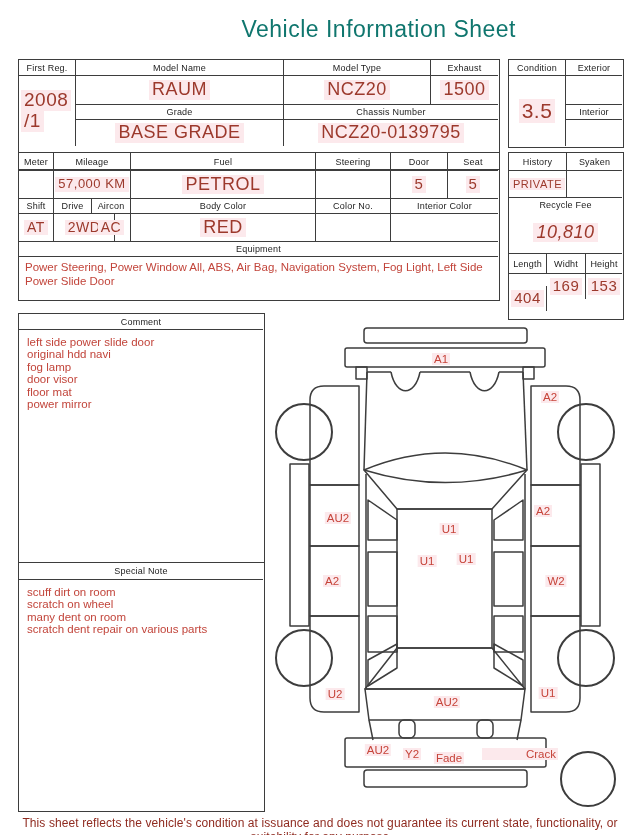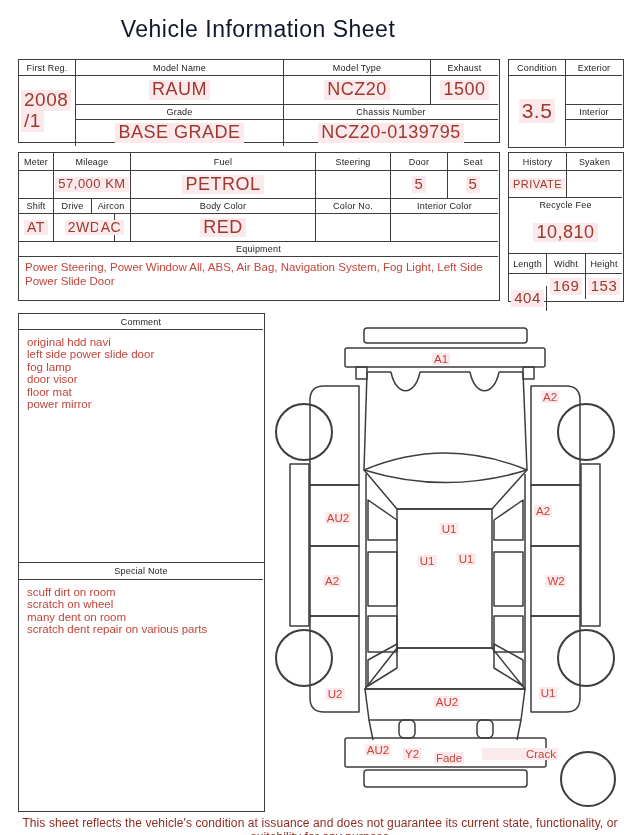--- a/index.html
+++ b/index.html
@@ -1,22 +1,22 @@
 <!DOCTYPE html>
 <html><head>
 <meta charset="utf-8">
 <style>
   html,body{margin:0;padding:0;background:#fff;}
   .sheet{
     position:relative;width:640px;height:835px;background:#ffffff;overflow:hidden;
     font-family:"Liberation Sans","DejaVu Sans",sans-serif;
   }
   .title{
-    position:absolute;left:0;top:16px;width:516px;text-align:center;
-    font-size:23px;color:#0f172a;letter-spacing:0.5px;
+    position:absolute;left:0;top:16px;width:516px;text-align:right;
+    font-size:23px;color:#0f766e;letter-spacing:0.5px;
   }
   .box{position:absolute;border:1.5px solid #3d3d3d;box-sizing:border-box;background:transparent;}
   .cell{position:absolute;box-sizing:border-box;display:flex;align-items:center;justify-content:center;overflow:hidden;}
   .br{border-right:1px solid #3d3d3d;}
   .bb{border-bottom:1px solid #3d3d3d;}
   .h{font-size:9px;color:#1c1c1c;letter-spacing:0.2px;}
   .v{color:#9c392c;letter-spacing:0.5px;}
   .hl{background:#fce9ec;padding:0 3px;display:inline-block;line-height:1.1;}
   .hl:empty{background:none;padding:0;}
   .v18{font-size:18px;}
@@ -40,21 +40,21 @@
     font-size:12px;color:#8f2b20;letter-spacing:0.1px;
   }
 </style>
 </head>
 <body>
 
 <div class="sheet">
 
   <div class="title">Vehicle Information Sheet</div>
 
-  <div class="box" style="left:18px;top:59px;width:482px;height:84px;text-align:center;">
+  <div class="box" style="left:18px;top:59px;width:482px;height:111px;text-align:center;">
     <div class="cell h br bb" style="left:0;top:0;width:57px;height:16px;">First Reg.</div>
     <div class="cell h br bb" style="left:57px;top:0;width:208px;height:16px;">Model Name</div>
     <div class="cell h br bb" style="left:265px;top:0;width:147px;height:16px;">Model Type</div>
     <div class="cell h bb" style="left:412px;top:0;width:67px;height:16px;">Exhaust</div>
 
     <div class="cell v br two-line" style="left:0;top:16px;width:57px;height:70px;">
       <span class="hl">2008</span>
       <span class="hl">/1</span>
     </div>
     <div class="cell v v18 br bb" style="left:57px;top:16px;width:208px;height:29px;">
@@ -143,54 +143,54 @@
         <span class="hl"></span>
       </div>
     <div class="cell v bb" style="left:372px;top:61px;width:107px;height:28px;">
         <span class="hl"></span>
       </div>
 
     <div class="cell h bb" style="left:0;top:89px;width:479px;height:15px;">Equipment</div>
     <div class="cell equip-body" style="left:0;top:104px;width:479px;height:42px;">Power Steering, Power Window  All, ABS, Air Bag, Navigation System, Fog Light, Left Side Power Slide Door</div>
   </div>
 
-  <div class="box" style="left:508px;top:152px;width:116px;height:150px;">
+  <div class="box" style="left:508px;top:152px;width:116px;height:168px;">
     <div class="cell h br bb" style="left:0;top:0;width:58px;height:18px;">History</div>
     <div class="cell h bb" style="left:58px;top:0;width:55px;height:18px;">Syaken</div>
     <div class="cell v v11 br bb" style="left:0;top:18px;width:58px;height:27px;">
         <span class="hl">PRIVATE</span>
       </div>
     <div class="cell v bb" style="left:58px;top:18px;width:55px;height:27px;">
         <span class="hl"></span>
       </div>
 
     <div class="cell h" style="left:0;top:45px;width:113px;height:14px;">Recycle Fee</div>
-    <div class="cell v v18 bb" style="left:0;top:59px;width:113px;height:42px;">
+    <div class="cell v v18 bb" style="left:0;top:59px;width:113px;height:42px;font-style:italic;">
         <span class="hl">10,810</span>
       </div>
 
     <div class="cell h br bb" style="left:0;top:101px;width:38px;height:20px;">Length</div>
     <div class="cell h br bb" style="left:38px;top:101px;width:39px;height:20px;">Widht</div>
     <div class="cell h bb" style="left:77px;top:101px;width:36px;height:20px;">Height</div>
     <div class="cell v v15 br" style="left:0;top:121px;width:38px;height:25px;margin-top:12px;">
         <span class="hl">404</span>
       </div>
     <div class="cell v v15 br" style="left:38px;top:121px;width:39px;height:25px;">
         <span class="hl">169</span>
       </div>
     <div class="cell v v15" style="left:77px;top:121px;width:36px;height:25px;">
         <span class="hl">153</span>
       </div>
   </div>
 
   <div class="box" style="left:18px;top:313px;width:247px;height:250px;">
     <div class="cell h bb" style="left:0;top:0;width:244px;height:16px;">Comment</div>
     <div class="note-body" style="left:0;top:16px;width:244px;">
+      <div class="note-line">left side power slide door</div>
       <div class="note-line">original hdd navi</div>
-      <div class="note-line">left side power slide door</div>
       <div class="note-line">fog lamp</div>
       <div class="note-line">door visor</div>
       <div class="note-line">floor mat</div>
       <div class="note-line">power mirror</div>
     </div>
   </div>
 
   <div class="box" style="left:18px;top:562px;width:247px;height:250px;">
     <div class="cell h bb" style="left:0;top:0;width:244px;height:17px;">Special Note</div>
     <div class="note-body" style="left:0;top:17px;width:244px;">

